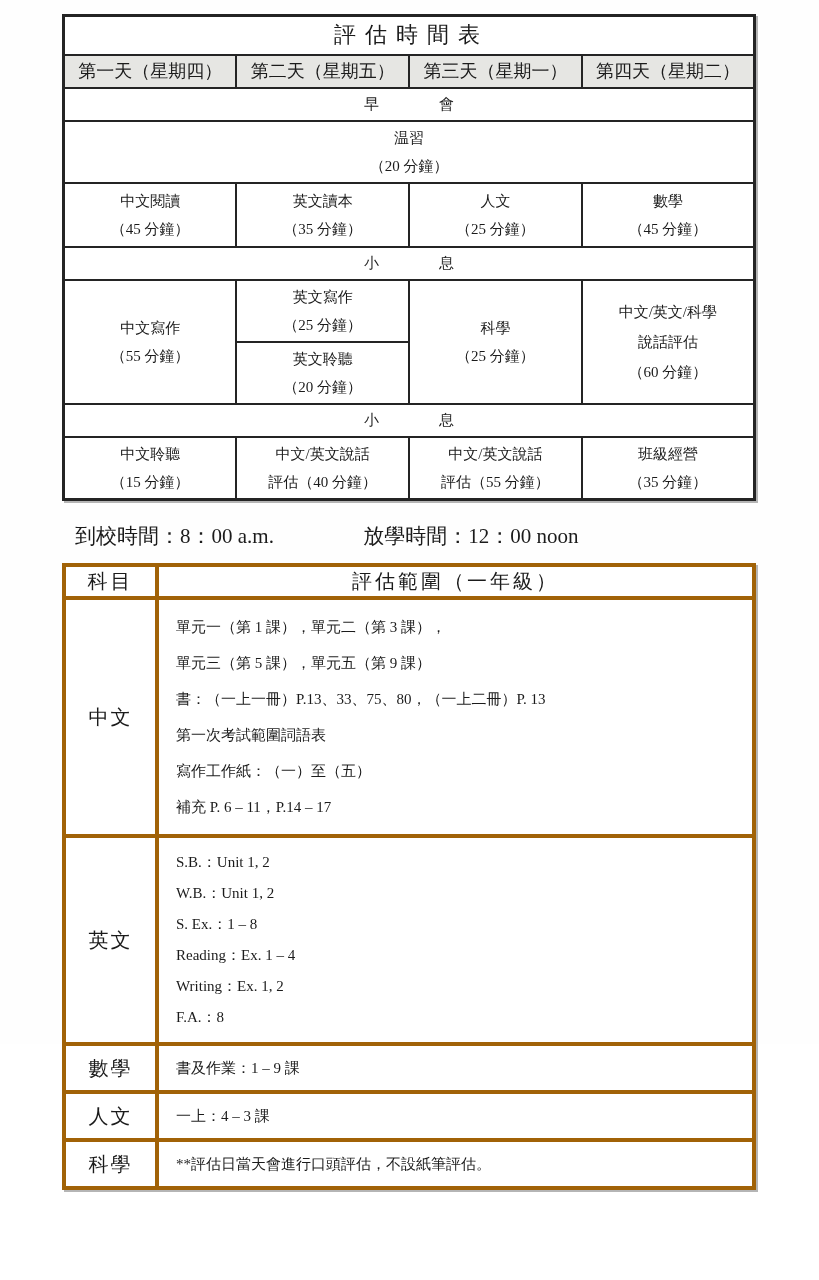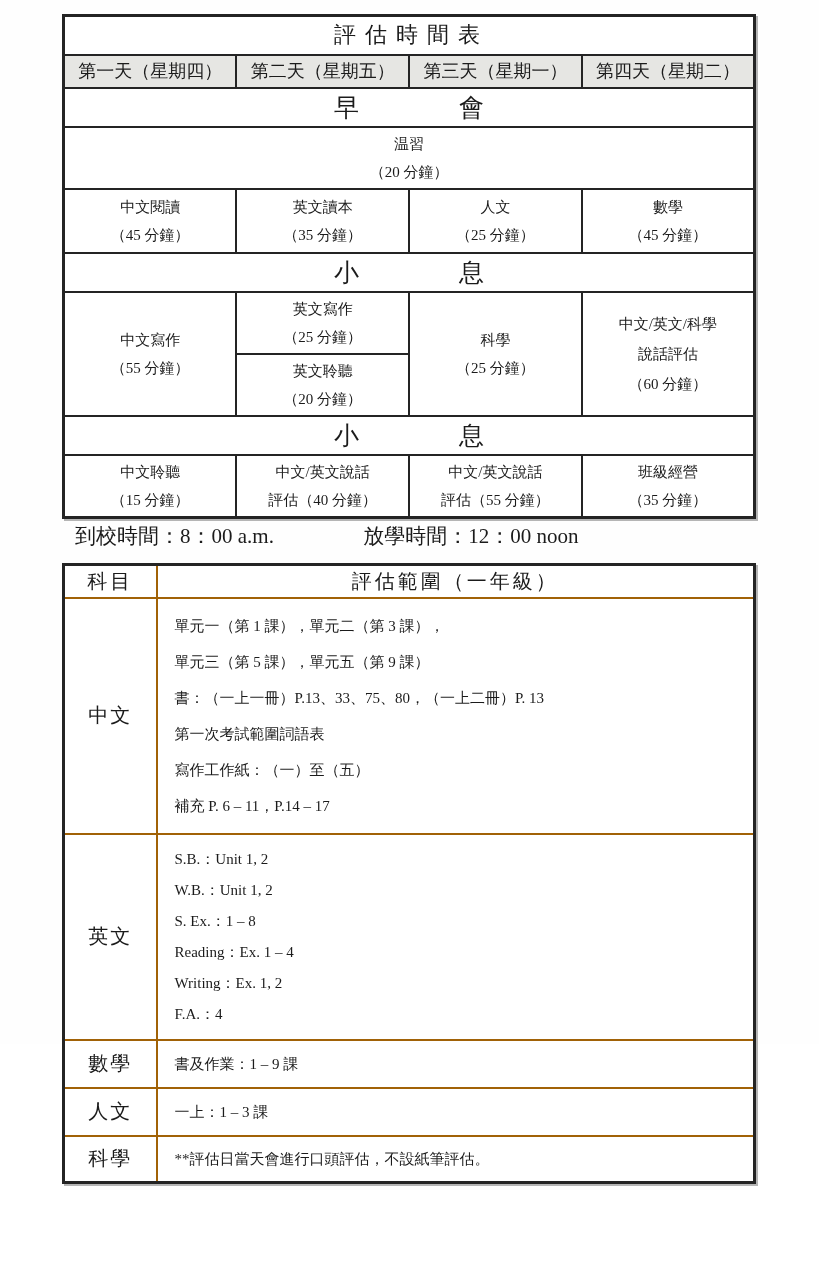--- a/index.html
+++ b/index.html
@@ -24,36 +24,36 @@
   .timetable { position: absolute; left: 62px; top: 14px; width: 694px; }
   .timetable td {
     border: 2px solid #242424;
     text-align: center;
     vertical-align: middle;
     font-size: 15px;
     padding: 2px 4px;
   }
   .r-title td { height: 39px; font-size: 22px; letter-spacing: 9px; padding-left: 9px; }
   .r-days td  { height: 33px; background: #e6e6e3; font-weight: normal; font-size: 18px; padding: 2px 1px; }
-  .r-band td  { height: 33px; font-size: 25px; text-align: center; }
+  .r-band td  { height: 33px; font-size: 15px; text-align: center; }
   .r-rev td   { height: 58px; }
   .r-p1 td    { height: 64px; }
   .r-p2a td   { height: 56px; }
   .r-p2b td   { height: 56px; }
   .r-p3 td    { height: 62px; }
   .cell-line  { line-height: 28px; }
   .cell-line3 { line-height: 30px; }
 
   
   .times { position: absolute; left: 75px; top: 522px; font-size: 21px; white-space: nowrap; }
   .times .dismissal { margin-left: 84px; }
 
   
   .scope { position: absolute; left: 62px; top: 563px; width: 694px; }
-  .scope th, .scope td { border: 2px solid #a16207; vertical-align: middle; }
+  .scope th, .scope td { border: 4px solid #a16207; vertical-align: middle; }
   .scope th { height: 33px; font-weight: normal; font-size: 20px; letter-spacing: 3px; text-align: center; }
   .subject-cell { text-align: center; font-size: 20px; letter-spacing: 2px; }
   .content-cell { text-align: left; font-size: 15px; padding: 9px 10px 9px 17px; }
   .row-chi .content-cell .line { line-height: 36px; }
   .row-eng .content-cell .line { line-height: 31px; }
   .row-single td { height: 48px; }
   .row-single .content-cell .line { line-height: 26px; }
   .row-sci td { height: 45px; }
 </style>
 </head>
@@ -184,33 +184,33 @@
         </td>
       </tr>
       <tr class="row-eng">
         <td class="subject-cell">英文</td>
         <td class="content-cell">
           <div class="line">S.B.：Unit 1, 2</div>
           <div class="line">W.B.：Unit 1, 2</div>
           <div class="line">S. Ex.：1 – 8</div>
           <div class="line">Reading：Ex. 1 – 4</div>
           <div class="line">Writing：Ex. 1, 2</div>
-          <div class="line">F.A.：4</div>
+          <div class="line">F.A.：8</div>
         </td>
       </tr>
       <tr class="row-single">
         <td class="subject-cell">數學</td>
         <td class="content-cell">
           <div class="line">書及作業：1 – 9 課</div>
         </td>
       </tr>
       <tr class="row-single">
         <td class="subject-cell">人文</td>
         <td class="content-cell">
-          <div class="line">一上：1 – 3 課</div>
+          <div class="line">一上：4 – 3 課</div>
         </td>
       </tr>
       <tr class="row-single row-sci">
         <td class="subject-cell">科學</td>
         <td class="content-cell">
           <div class="line">**評估日當天會進行口頭評估，不設紙筆評估。</div>
         </td>
       </tr>
     </tbody>
   </table>

